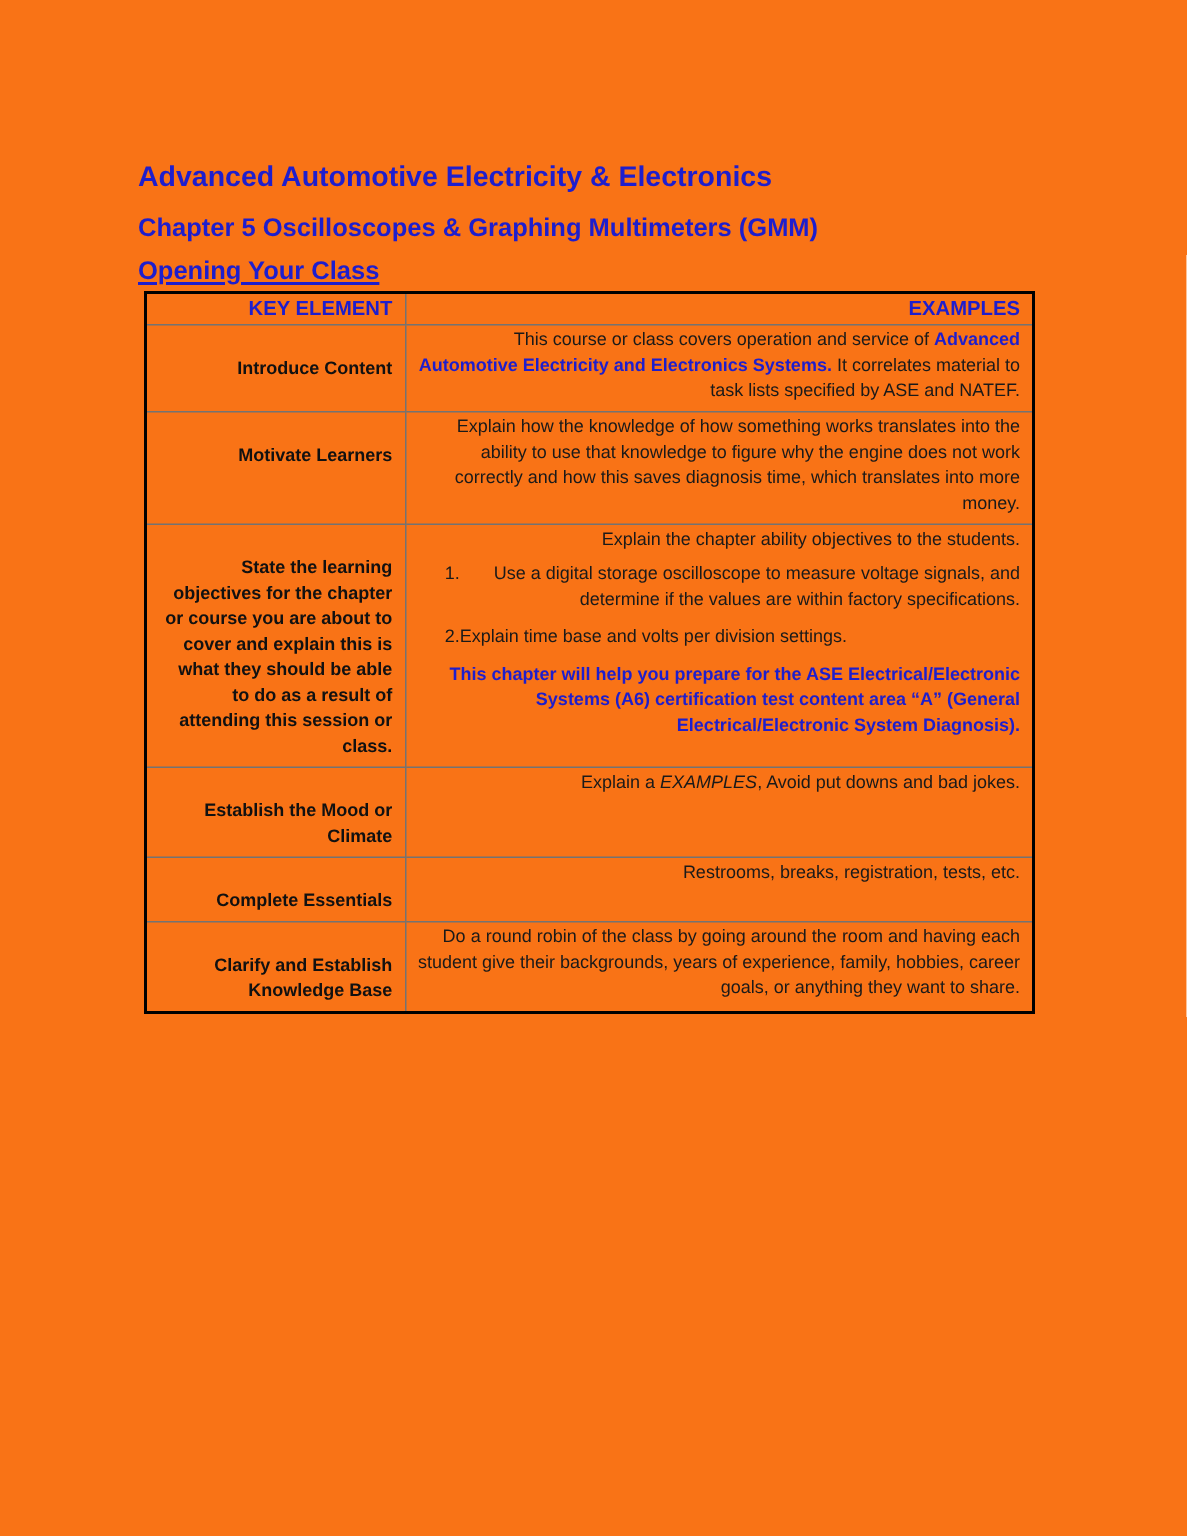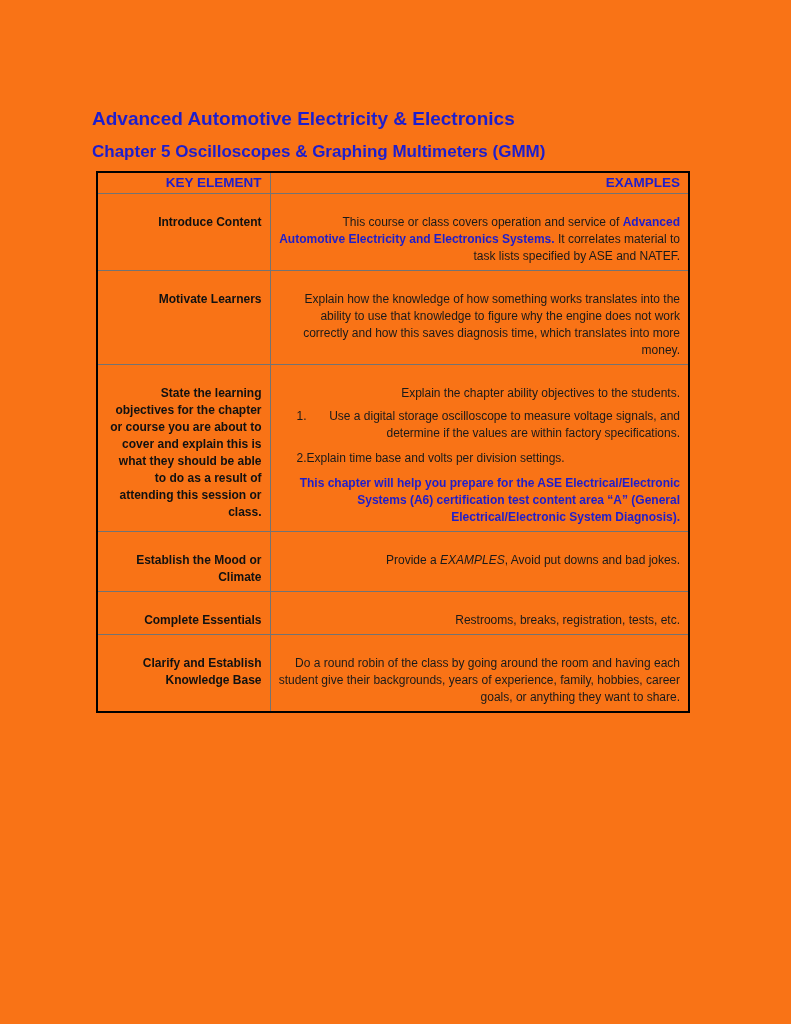--- a/index.html
+++ b/index.html
@@ -59,41 +59,42 @@
   td.key-cell {
     font-weight: bold;
     font-size: 12px;
     line-height: 17px;
     padding: 20px 8px 5px 8px;
     color: #111;
   }
   td.ex-cell {
     font-size: 12px;
     line-height: 17px;
-    padding: 20px 8px 5px 8px;
+    padding: 1px 8px 5px 8px;
     margin-top: 16px;
   }
   td.ex-cell p { margin: 0 0 6px 0; }
   td.ex-cell p:last-child, td.ex-cell .li:last-child { margin-bottom: 0; }
   .li {
     display: flex;
     margin: 0 0 8px 0;
     padding-left: 8px;
   }
   .li .num { flex: none; width: 20px; }
   .seg-b { font-weight: bold; }
   .seg-bl { color: var(--accent); }
   .seg-i { font-style: italic; }
 </style>
 </head>
 <body>
 
 <div class="page">
   <h1 class="doc-title">Advanced Automotive Electricity &amp; Electronics</h1>
   <h2 class="doc-subtitle">Chapter 5 Oscilloscopes &amp; Graphing Multimeters (GMM)</h2>
+  <h3 class="section-heading">Opening Your Class</h3>
 
   <table class="key-table">
     <thead>
       <tr id="thead-row">
           <th class="col-key">KEY ELEMENT</th>
           <th class="col-ex">EXAMPLES</th>
         </tr>
     </thead>
     <tbody id="tbody-rows">
         <tr>
@@ -119,21 +120,21 @@
             <div class="li">
               <span class="num">2.</span>
               <span class="litxt"><span>Explain time base and volts per division settings.</span></span>
             </div>
             <p><span class="seg-b seg-bl">This chapter will help you prepare for the ASE Electrical/Electronic Systems (A6) certification test content area “A” (General Electrical/Electronic System Diagnosis).</span></p>
           </td>
         </tr>
         <tr>
           <td class="key-cell">Establish the Mood or Climate</td>
           <td class="ex-cell">
-            <p><span>Provide a </span><span class="seg-i">EXAMPLES</span><span>, Avoid put downs and bad jokes.</span></p>
+            <p><span>Explain a </span><span class="seg-i">EXAMPLES</span><span>, Avoid put downs and bad jokes.</span></p>
           </td>
         </tr>
         <tr>
           <td class="key-cell">Complete Essentials</td>
           <td class="ex-cell">
             <p><span>Restrooms, breaks, registration, tests, etc.</span></p>
           </td>
         </tr>
         <tr>
           <td class="key-cell">Clarify and Establish Knowledge Base</td>

